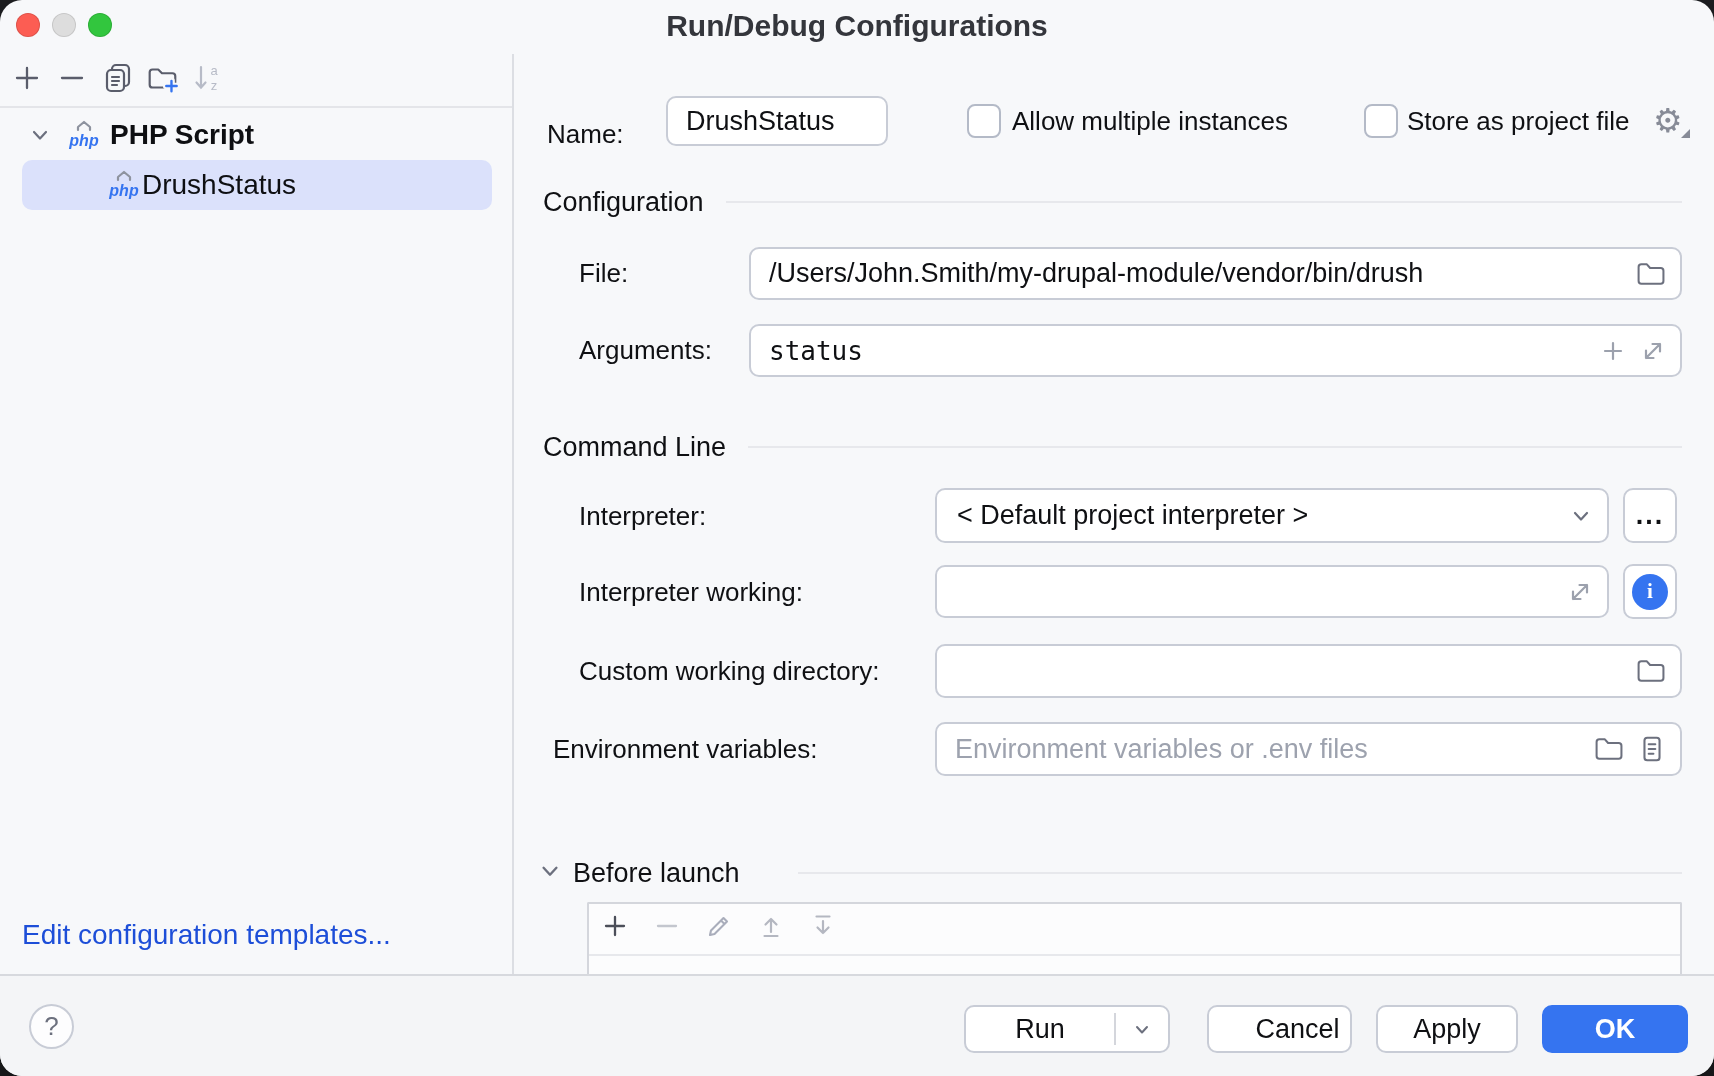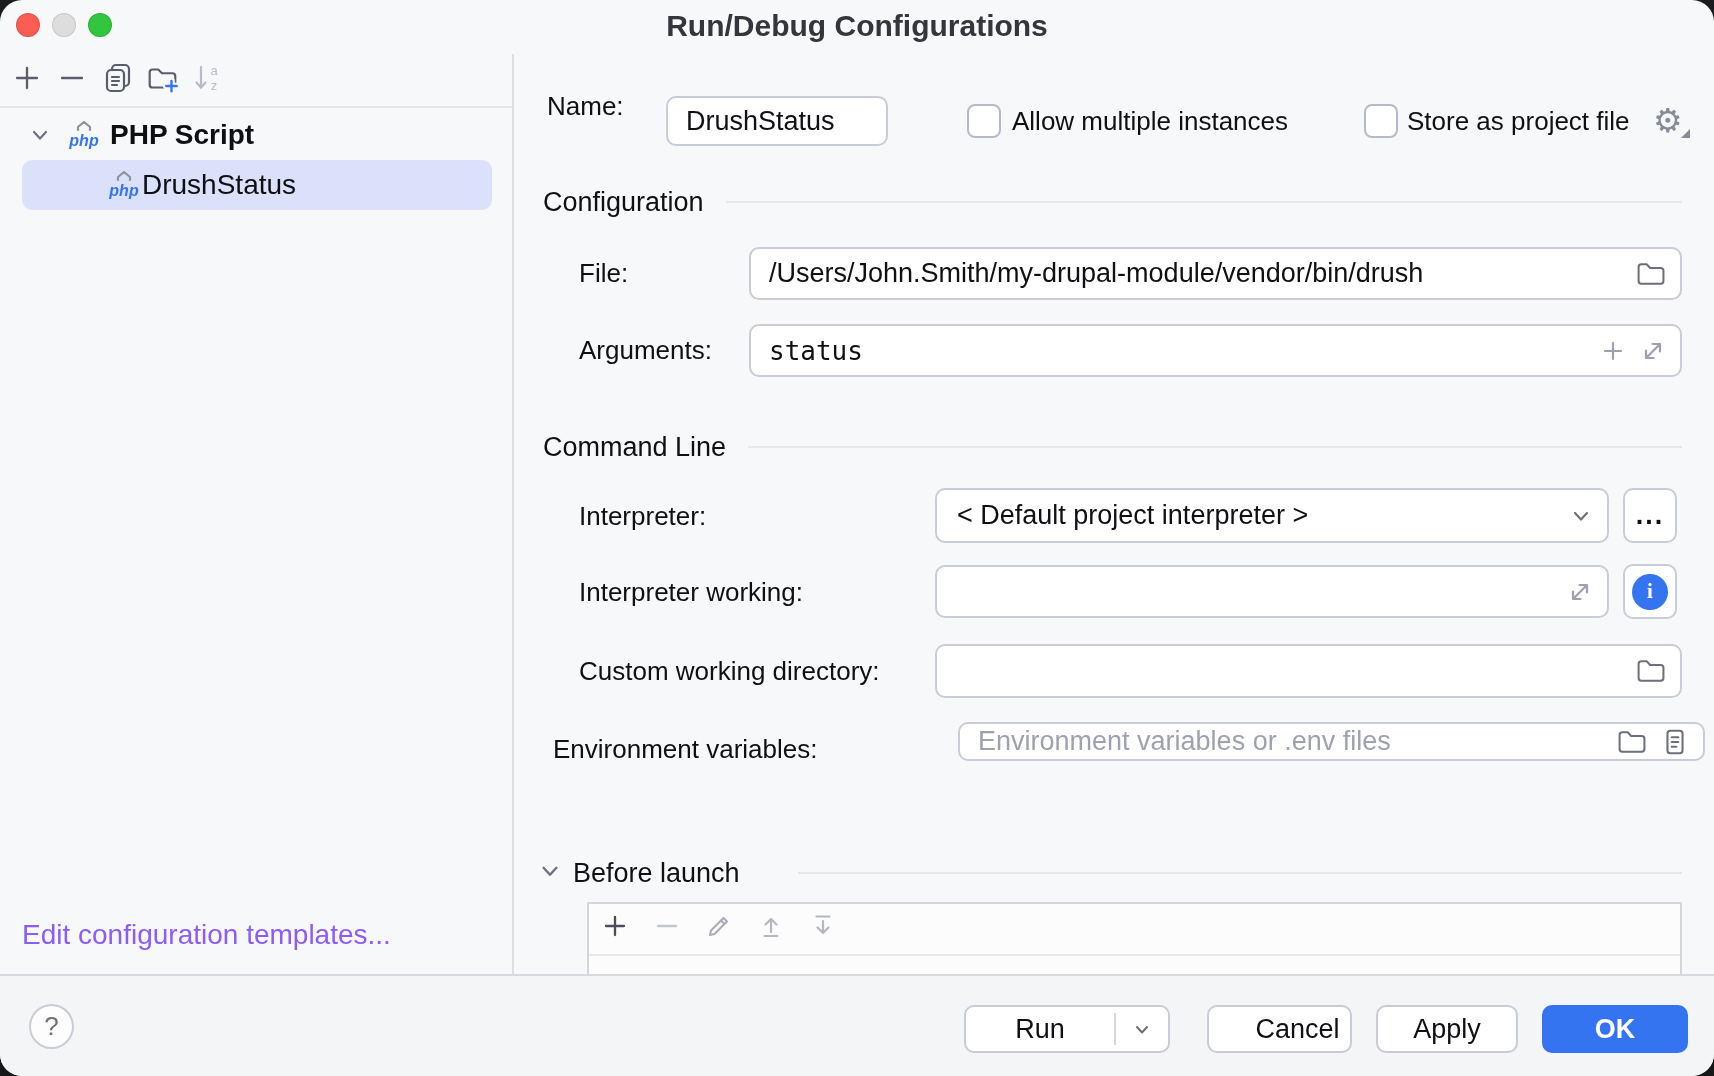--- a/index.html
+++ b/index.html
@@ -18,21 +18,21 @@
     font-size:30px;font-weight:bold;color:#34363c;}
   
   .vdivider{position:absolute;left:512px;top:54px;width:2px;height:920px;background:#dcdee3;}
   .hline{background:#e4e5e9;}
   .icon-btn{position:absolute;width:36px;height:36px;display:flex;align-items:center;justify-content:center;border-radius:6px;}
   .tree-row{position:absolute;display:flex;align-items:center;}
   .tree-group-label{font-size:28px;font-weight:bold;color:#0e0f12;margin-left:8px;}
   .tree-sel{position:absolute;left:22px;top:160px;width:470px;height:50px;border-radius:10px;background:#dbe1fb;
     display:flex;align-items:center;padding-left:84px;}
   .tree-item-label{font-size:28px;color:#0e0f12;}
-  .link{font-size:28px;color:#8b5cf6;cursor:pointer;}
+  .link{font-size:28px;color:#1d4ed8;cursor:pointer;}
   
   .lbl{position:absolute;height:36px;line-height:36px;font-size:26px;color:#0f1013;white-space:nowrap;}
   .field{position:absolute;background:#fff;border:2px solid #c8ccd6;border-radius:10px;display:flex;align-items:center;}
   .field input{border:none;outline:none;background:transparent;font-size:27px;color:#0f1013;
     font-family:"Liberation Sans",sans-serif;flex:1;min-width:0;padding:0 14px 0 18px;}
   .field input.mono{font-family:"DejaVu Sans Mono","Liberation Mono",monospace;font-size:26px;}
   .field input::placeholder{color:#9da2ae;}
   .in-icons{display:flex;align-items:center;gap:10px;padding-right:12px;}
   .sec{position:absolute;display:flex;align-items:center;}
   .sec .sec-t{font-size:27px;color:#0f1013;white-space:nowrap;}
@@ -125,21 +125,21 @@
         <text x="18" y="29" text-anchor="middle" font-family="Liberation Sans, sans-serif" font-size="16" font-style="italic" font-weight="bold" fill="#3574f0">php</text>
       </svg>
     </span>
     <span class="tree-item-label">DrushStatus</span>
   </div>
 
   <div class="abs link" style="left:22px;top:919px;">Edit configuration templates...</div>
 
   <div class="vdivider"></div>
 
-  <div class="lbl" style="left:547px;top:88px;text-align:center;">Name:</div>
+  <div class="lbl" style="left:547px;top:116px;text-align:center;">Name:</div>
   <div class="field" style="left:666px;top:96px;width:222px;height:50px;">
     <input value="DrushStatus" style="">
   </div>
   <div class="checkbox" style="left:967px;top:104px;"></div>
   <div class="lbl" style="left:1012px;top:103px;">Allow multiple instances</div>
   <div class="checkbox" style="left:1364px;top:104px;"></div>
   <div class="lbl" style="left:1407px;top:103px;">Store as project file</div>
   <div class="gear" style="left:1653px;top:103px;"><span>⚙</span><span class="tri"></span></div>
 
   <div class="sec" style="left:543px;top:184px;width:1139px;height:36px;">
@@ -217,21 +217,21 @@
     <span class="in-icons">
       <span>
         <svg width="34" height="34" viewBox="0 0 34 34" fill="none" stroke="#6c707e" stroke-width="2.2" stroke-linejoin="round">
           <path d="M5 11q0-3 3-3h6l3.5 4H29q3 0 3 3v11q0 3-3 3H8q-3 0-3-3z" transform="scale(0.92)"></path>
         </svg>
       </span>
     </span>
   </div>
 
   <div class="lbl" style="left:553px;top:731px;">Environment variables:</div>
-  <div class="field" style="left:935px;top:722px;width:747px;height:39px;margin-left:23px;">
+  <div class="field" style="left:935px;top:722px;width:747px;height:54px;">
     <input placeholder="Environment variables or .env files" style="">
     <span class="in-icons">
       <span>
         <svg width="34" height="34" viewBox="0 0 34 34" fill="none" stroke="#6c707e" stroke-width="2.2" stroke-linejoin="round">
           <path d="M5 11q0-3 3-3h6l3.5 4H29q3 0 3 3v11q0 3-3 3H8q-3 0-3-3z" transform="scale(0.92)"></path>
         </svg>
       </span>
       <span>
         <svg width="32" height="32" viewBox="0 0 34 34" fill="none" stroke="#6c707e" stroke-width="2.2" stroke-linecap="round">
           <rect x="9" y="5" width="16" height="24" rx="3"></rect>

